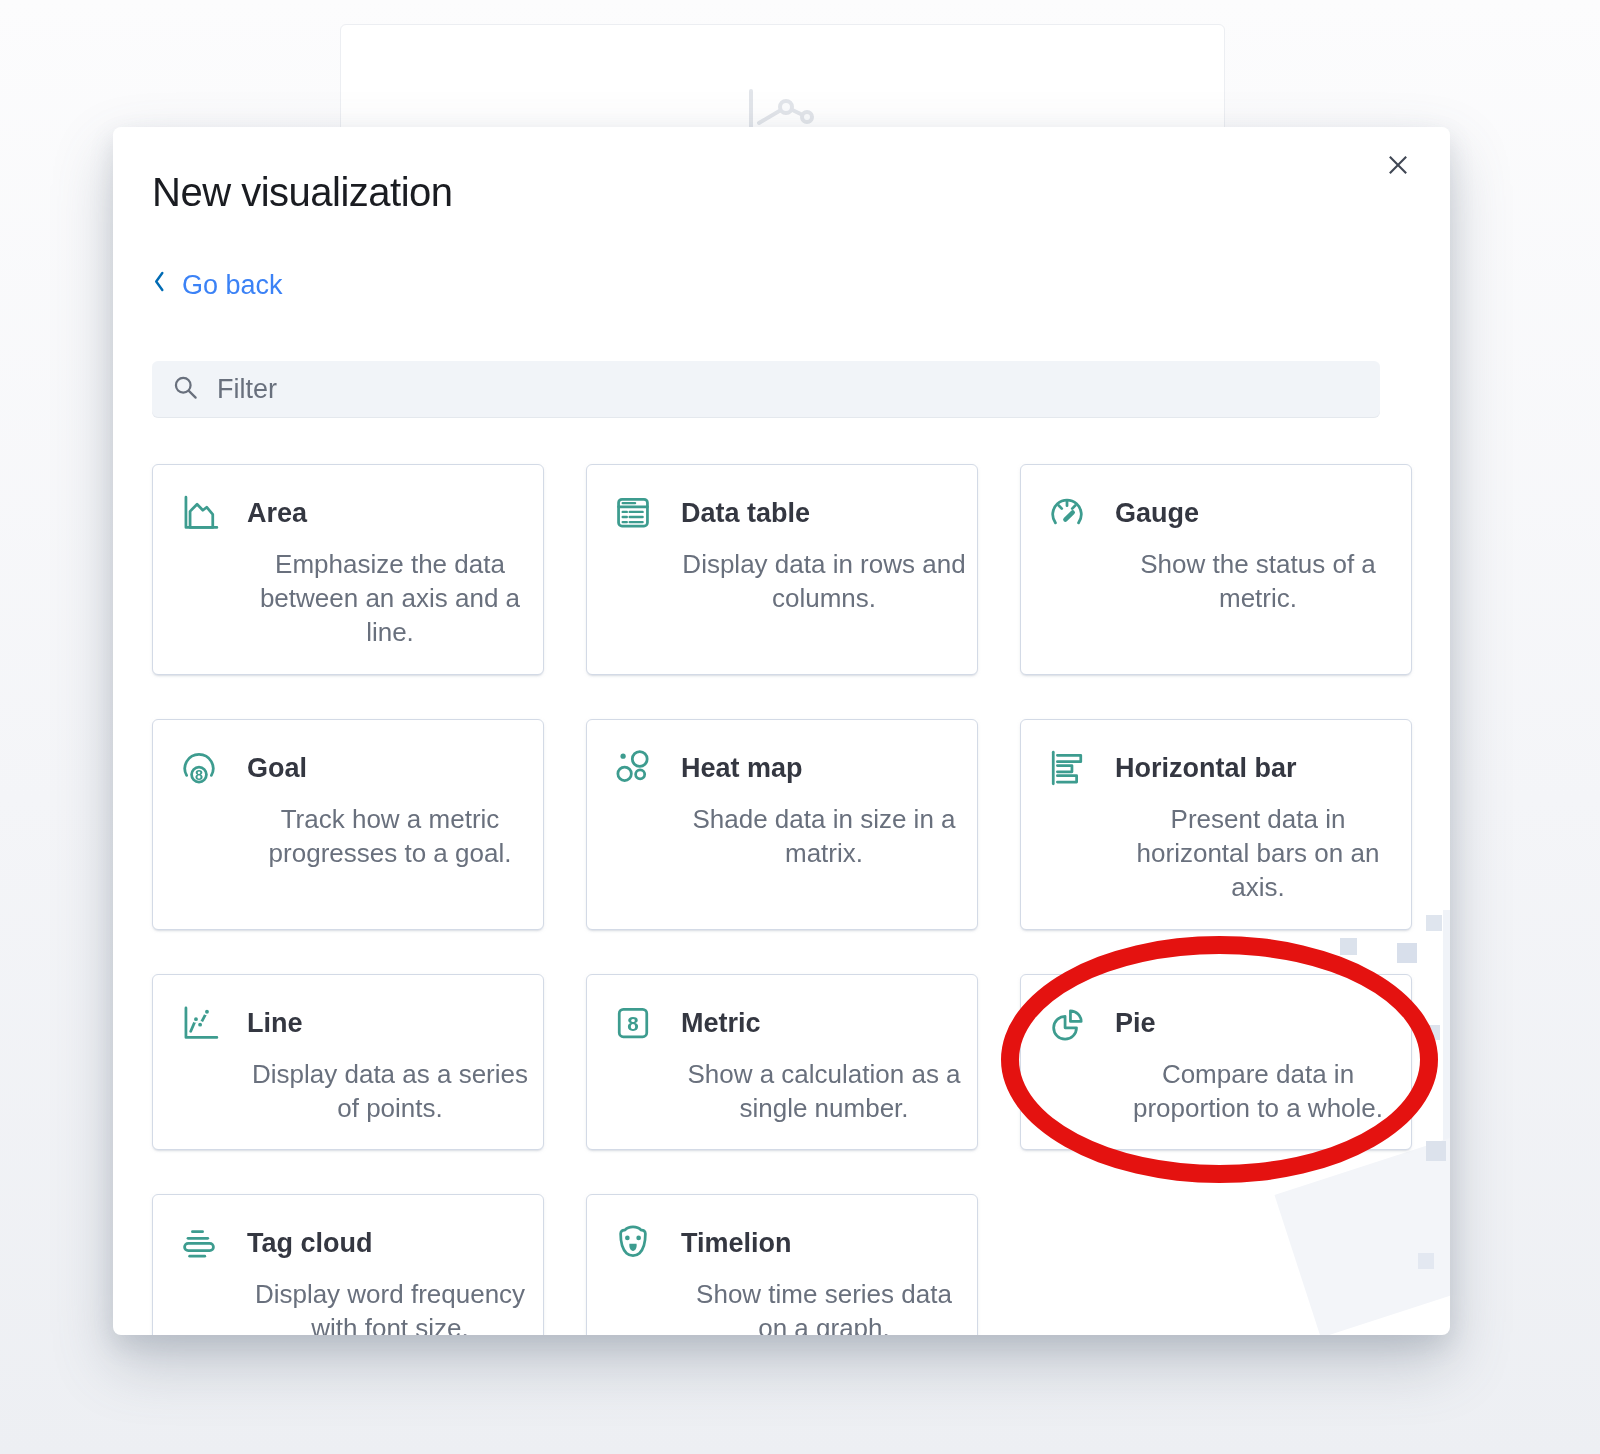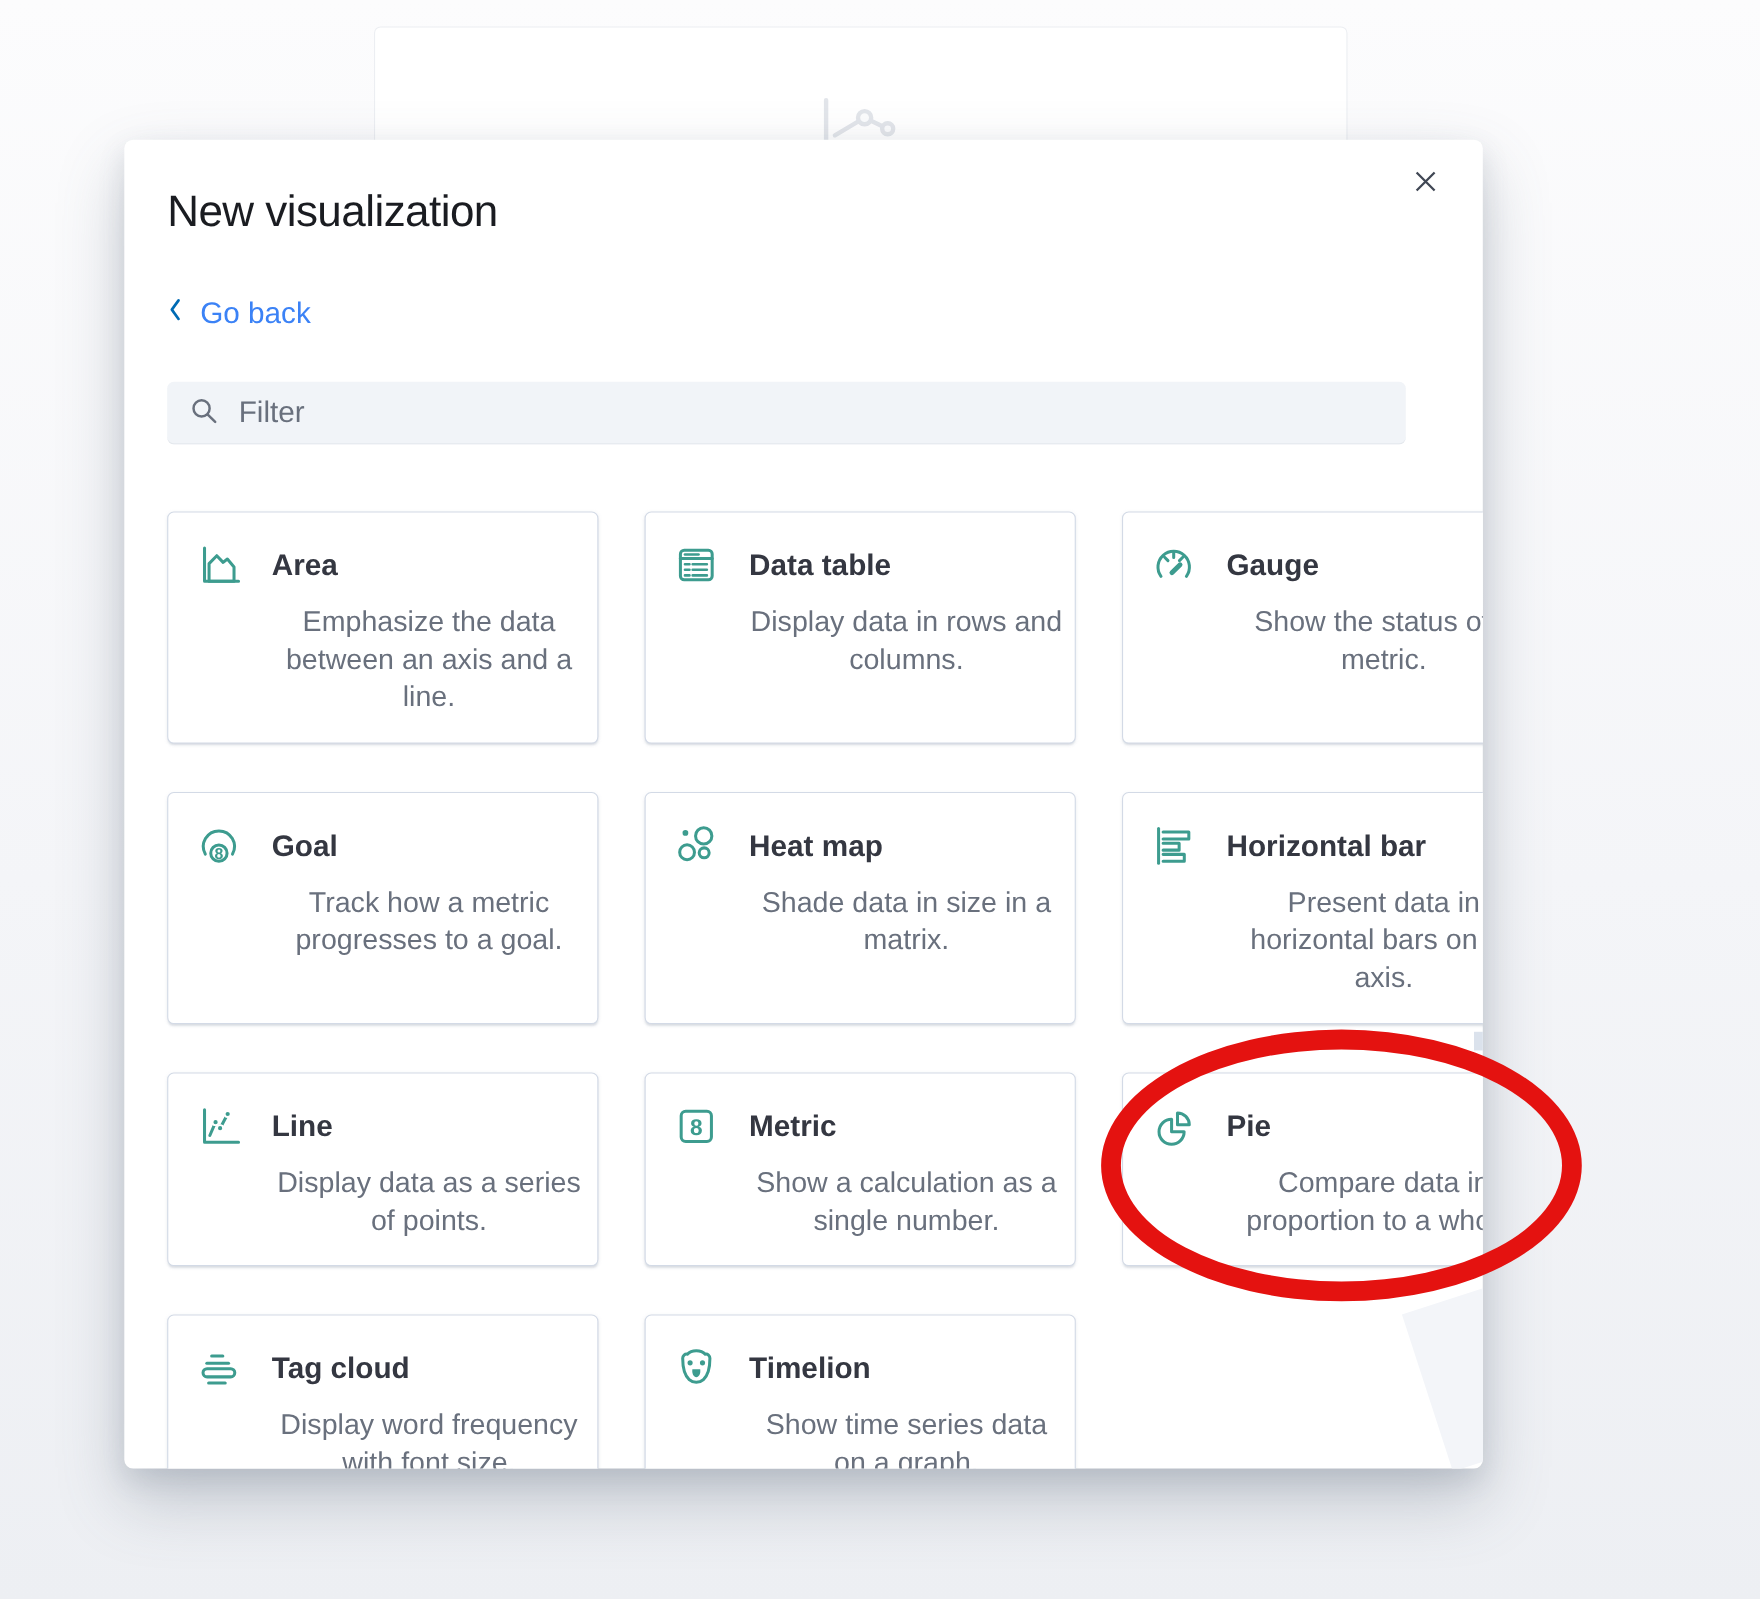--- a/index.html
+++ b/index.html
@@ -10,51 +10,51 @@
     background:linear-gradient(180deg,#fcfcfd 0%,#f4f5f8 55%,#edeff3 100%);
   }
   
   .backdrop-card {
     position:absolute; left:340px; top:24px; width:885px; height:640px;
     background:#ffffff; border:1px solid #eceef2; border-radius:6px;
   }
   .backdrop-icon { position:absolute; left:400px; top:62px; }
   
   .modal {
-    position:absolute; left:113px; top:127px; width:1235px; height:1208px;
+    position:absolute; left:113px; top:127px; width:1337px; height:1208px;
     background:#fff; border-radius:8px; overflow:hidden;
     padding:0 70px 0 39px;
     box-shadow:0 28px 60px rgba(90,102,120,.30), 0 10px 24px rgba(90,102,120,.15);
   }
   .close-btn {
     position:absolute; top:22px; right:36px; width:32px; height:32px;
     display:flex; align-items:center; justify-content:center;
     background:none; border:none; padding:0; cursor:pointer;
   }
   h1.modal-title {
     margin:42px 0 0; font-size:40px; font-weight:400; color:#1a1c21;
     letter-spacing:-0.5px; line-height:46px;
   }
   .goback-row { margin-top:53px; }
   .goback {
     display:inline-flex; align-items:center; gap:15px;
     font-size:27px; color:#3b82f6; text-decoration:none; cursor:pointer; font-weight:500;
   }
   .searchbar {
-    margin-top:45px; height:57px; background:#f1f4f8; border-radius:6px;
+    margin-top:59px; height:57px; background:#f1f4f8; border-radius:6px;
     display:flex; align-items:center; padding:0 20px; gap:16px;
     box-shadow:inset 0 -1px 0 rgba(140,150,165,.12);
   }
   .searchbar input {
     flex:1; border:none; background:transparent; outline:none;
     font-size:27px; color:#343741; font-family:inherit;
   }
   .searchbar input::placeholder { color:#69707d; }
   .cards-grid {
-    margin-top:61px; position:relative; z-index:1;
+    margin-top:46px; position:relative; z-index:1;
     display:grid; grid-template-columns:repeat(3,392px);
     grid-template-rows:211px 211px 176px 220px;
     column-gap:42px; row-gap:44px;
   }
   .card {
     background:#fff; border:1px solid #d3dae6; border-radius:6px;
     padding:26px 10px 18px 24px; cursor:pointer;
     box-shadow:0 2px 2px -1px rgba(152,162,179,.3), 0 1px 5px -2px rgba(152,162,179,.3);
     display:grid; grid-template-columns:70px 1fr; align-content:start;
   }

